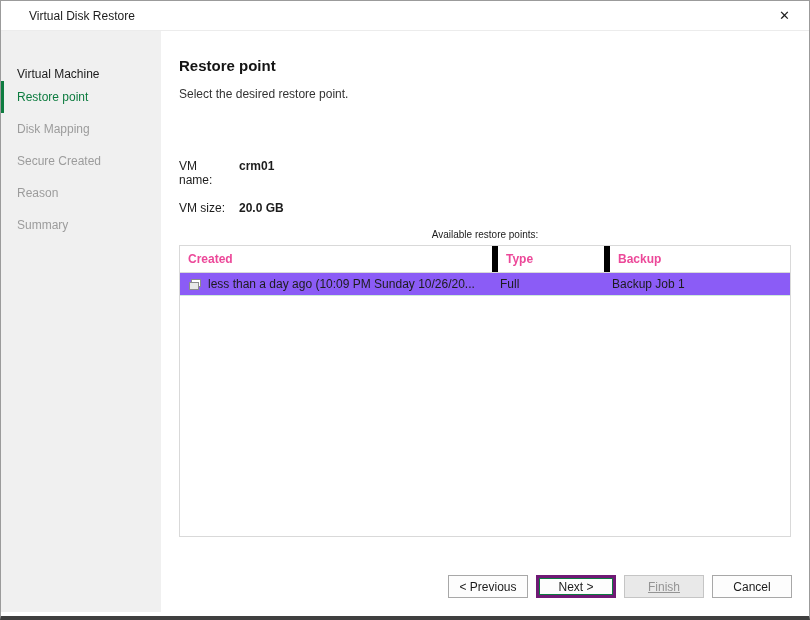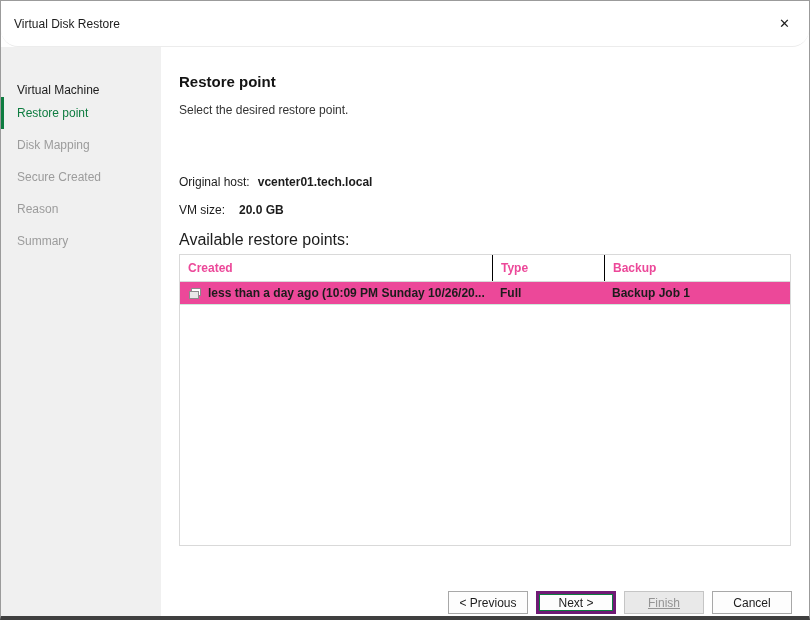--- a/index.html
+++ b/index.html
@@ -10,26 +10,25 @@
     position: relative;
     width: 810px; height: 620px;
     background: #ffffff;
     border: 1px solid #9b9b9b;
     border-bottom: 4px solid #3f3f3f;
     overflow: hidden;
   }
 
   
   .titlebar {
-    height: 46px;
+    height: 30px;
     display: flex; align-items: center; justify-content: space-between;
-    padding: 0 14px 0 13px;
+    padding: 0 14px 0 28px;
     background: #ffffff;
     border-bottom: 1px solid #ececec;
-    border-radius: 17px;
   }
   .titlebar .title { font-size: 12px; color: #1c1c1c; }
   .close-btn {
     font-size: 13px; color: #1c1c1c; line-height: 1;
     cursor: pointer; padding: 4px 5px;
   }
 
   
   .body { display: flex; height: 581px; }
 
@@ -57,46 +56,45 @@
   .subtitle   { font-size: 12px; color: #333; margin-bottom: 58px; }
 
   
   .field-row { display: flex; margin-bottom: 14px; font-size: 12px; color: #1c1c1c; }
   .field-left { width: 300px; display: flex; }
   .field-label { margin-right: 8px; }
   .field-value { font-weight: bold; }
   .field-left .field-label { width: 52px; }
 
   
-  .table-caption { font-size: 16px; color: #1c1c1c; margin-bottom: 5px; }
+  .table-caption { font-size: 10px; color: #1c1c1c; margin-bottom: 5px; text-align: center; }
   .rp-table {
     border: 1px solid #d9d9d9;
     height: 292px;
     background: #ffffff;
     font-size: 12px;
     overflow: hidden;
   }
   .rp-header {
     display: grid; grid-template-columns: 312px 112px 1fr;
     border-bottom: 1px solid #d9d9d9;
   }
   .rp-header .hcell {
     padding: 6px 8px; font-weight: bold; color: #ec4899;
     cursor: default; white-space: nowrap; overflow: hidden;
   }
-  .rp-header .hcell + .hcell { border-left: 1px solid #000000; }
+  .rp-header .hcell + .hcell { border-left: 6px solid #000000; }
 
   .rp-row {
     display: grid; grid-template-columns: 312px 112px 1fr;
-    background: #ec4899;
+    background: #8b5cf6;
     border-bottom: 1px solid #cdeadb;
     height: 23px; align-items: center;
     color: #1c1c1c;
     cursor: default;
-    font-weight: bold;
   }
   .rp-row .cell { padding: 0 8px; white-space: nowrap; overflow: hidden; }
   .rp-row .cell.created { display: flex; align-items: center; gap: 6px; }
   .rp-icon { flex: 0 0 auto; display: inline-flex; }
 
   
   .footer {
     position: absolute; right: 17px; bottom: 14px;
     display: flex; gap: 8px;
   }
@@ -152,23 +150,23 @@
         <span>Summary</span>
       </div>
     </div>
 
     <div class="main">
 
       <div class="page-title">Restore point</div>
       <div class="subtitle">Select the desired restore point.</div>
 
       <div class="field-row">
-        <div class="field-right" style="display:flex;">
-          <span class="field-label">Original host:</span>
-          <span class="field-value">vcenter01.tech.local</span>
+        <div class="field-left">
+          <span class="field-label">VM name:</span>
+          <span class="field-value">crm01</span>
         </div>
       </div>
 
       <div class="field-row">
         <div class="field-left">
           <span class="field-label">VM size:</span>
           <span class="field-value">20.0 GB</span>
         </div>
       </div>
 

